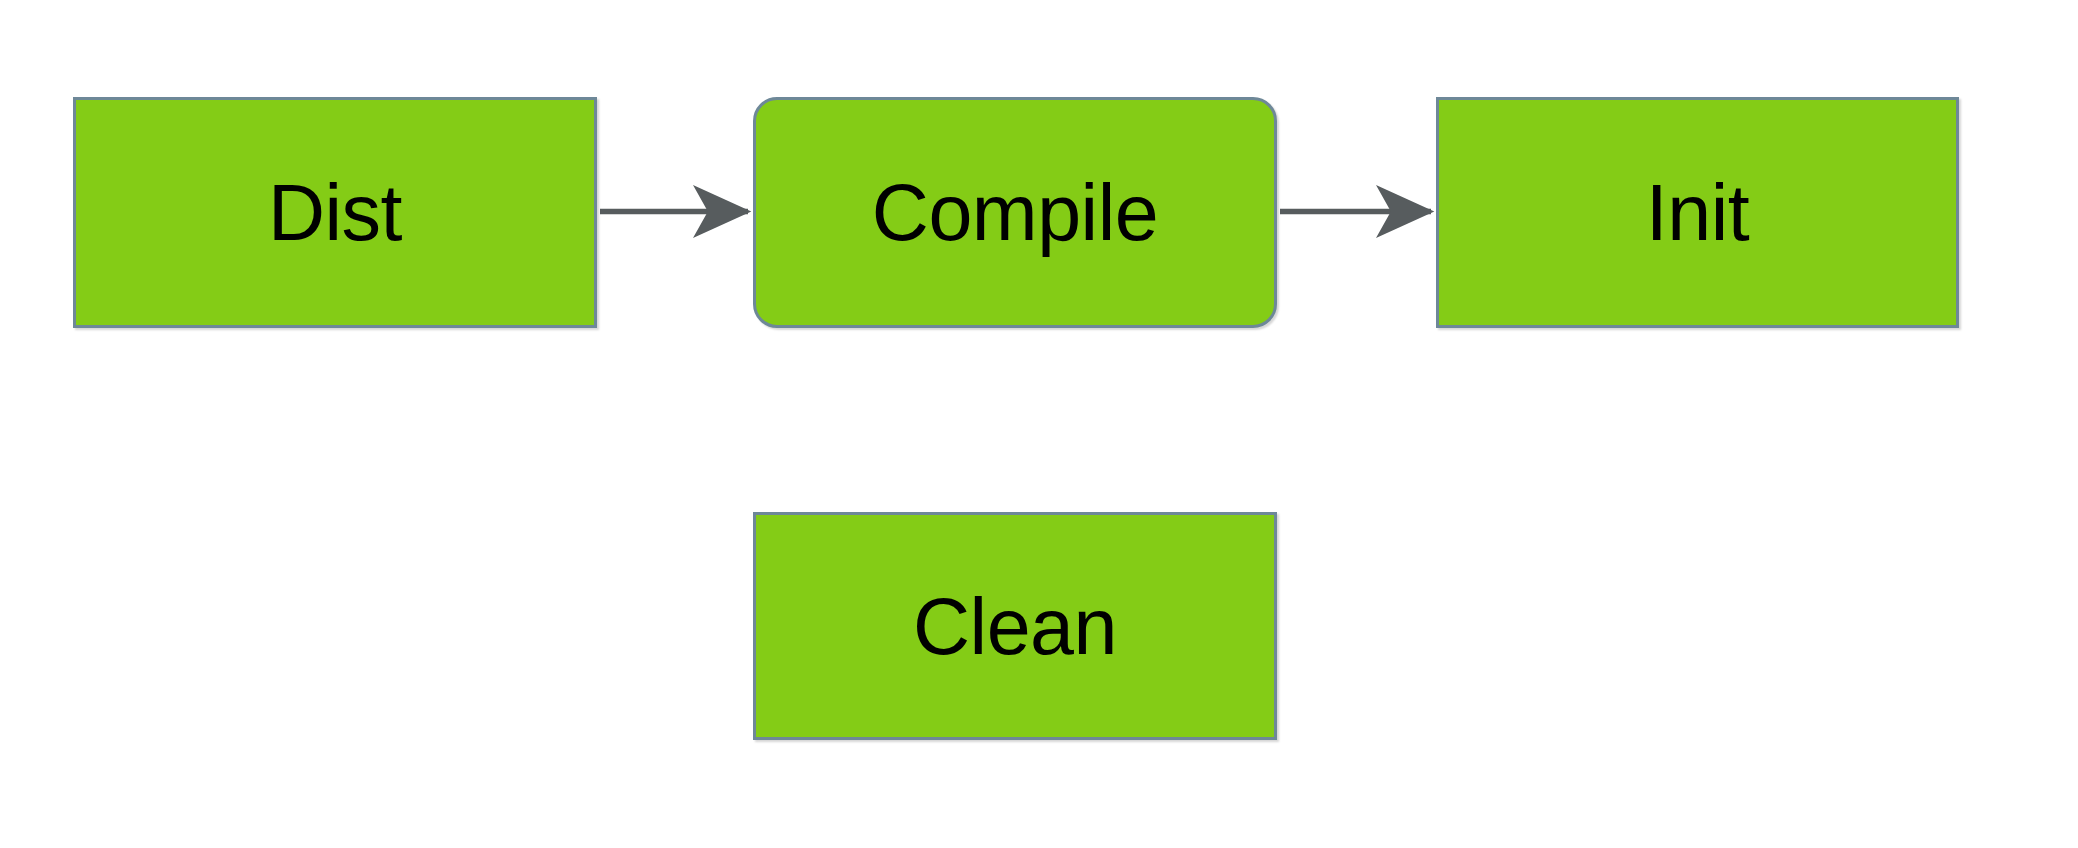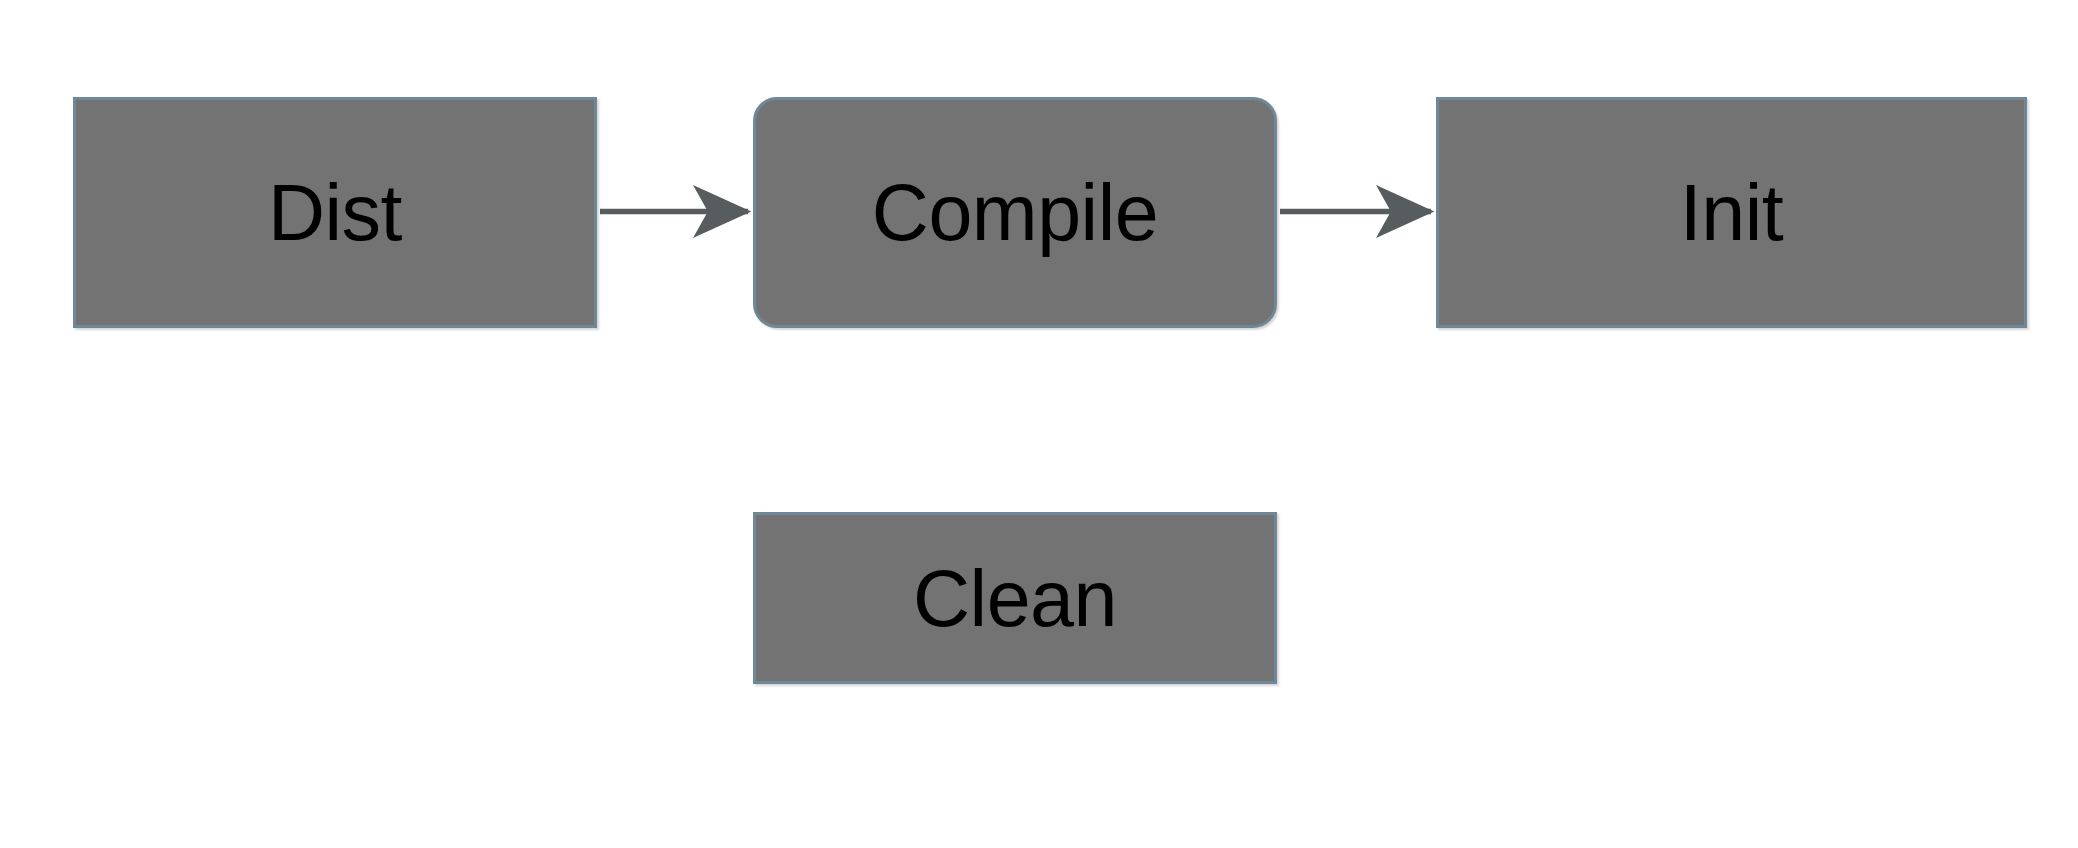--- a/index.html
+++ b/index.html
@@ -23,42 +23,42 @@
     position: absolute;
     left: 0;
     top: 0;
     width: 2078px;
     height: 848px;
     pointer-events: none;
   }
   .node {
     position: absolute;
     box-sizing: border-box;
-    background: #737373;
+    background: #84cc16;
     border: 3px solid #6e8898;
     display: flex;
     align-items: center;
     justify-content: center;
     box-shadow: 2px 2px 2px rgba(0,0,0,0.16);
     text-align: right;
   }
   .node-label {
     font-family: "Liberation Sans", sans-serif;
     font-size: 79px;
     font-weight: 400;
     color: #000000;
     line-height: 1;
     letter-spacing: -0.5px;
     white-space: nowrap;
     user-select: none;
   }
   #node-dist    { left: 73px;   top: 97px;  width: 524px; height: 231px; }
   #node-compile { left: 753px;  top: 97px;  width: 524px; height: 231px; border-radius: 24px; }
-  #node-init    { left: 1436px; top: 97px;  width: 591px; height: 231px; }
-  #node-clean   { left: 753px;  top: 512px; width: 524px; height: 172px; }
+  #node-init    { left: 1436px; top: 97px;  width: 523px; height: 231px; }
+  #node-clean   { left: 753px;  top: 512px; width: 524px; height: 228px; }
 </style>
 </head>
 <body>
 
 <div id="diagram-canvas">
 
   <svg class="edge-layer" width="2078" height="848" viewBox="0 0 2078 848" xmlns="http://www.w3.org/2000/svg">
     <defs>
       <marker id="arrowhead-barbed" markerWidth="12" markerHeight="12" refX="10.4" refY="5" orient="auto" markerUnits="strokeWidth">
         <path d="M 0.4 0.2 L 11 5 L 0.4 9.8 L 3.1 5 Z" fill="#575c5e"></path>

